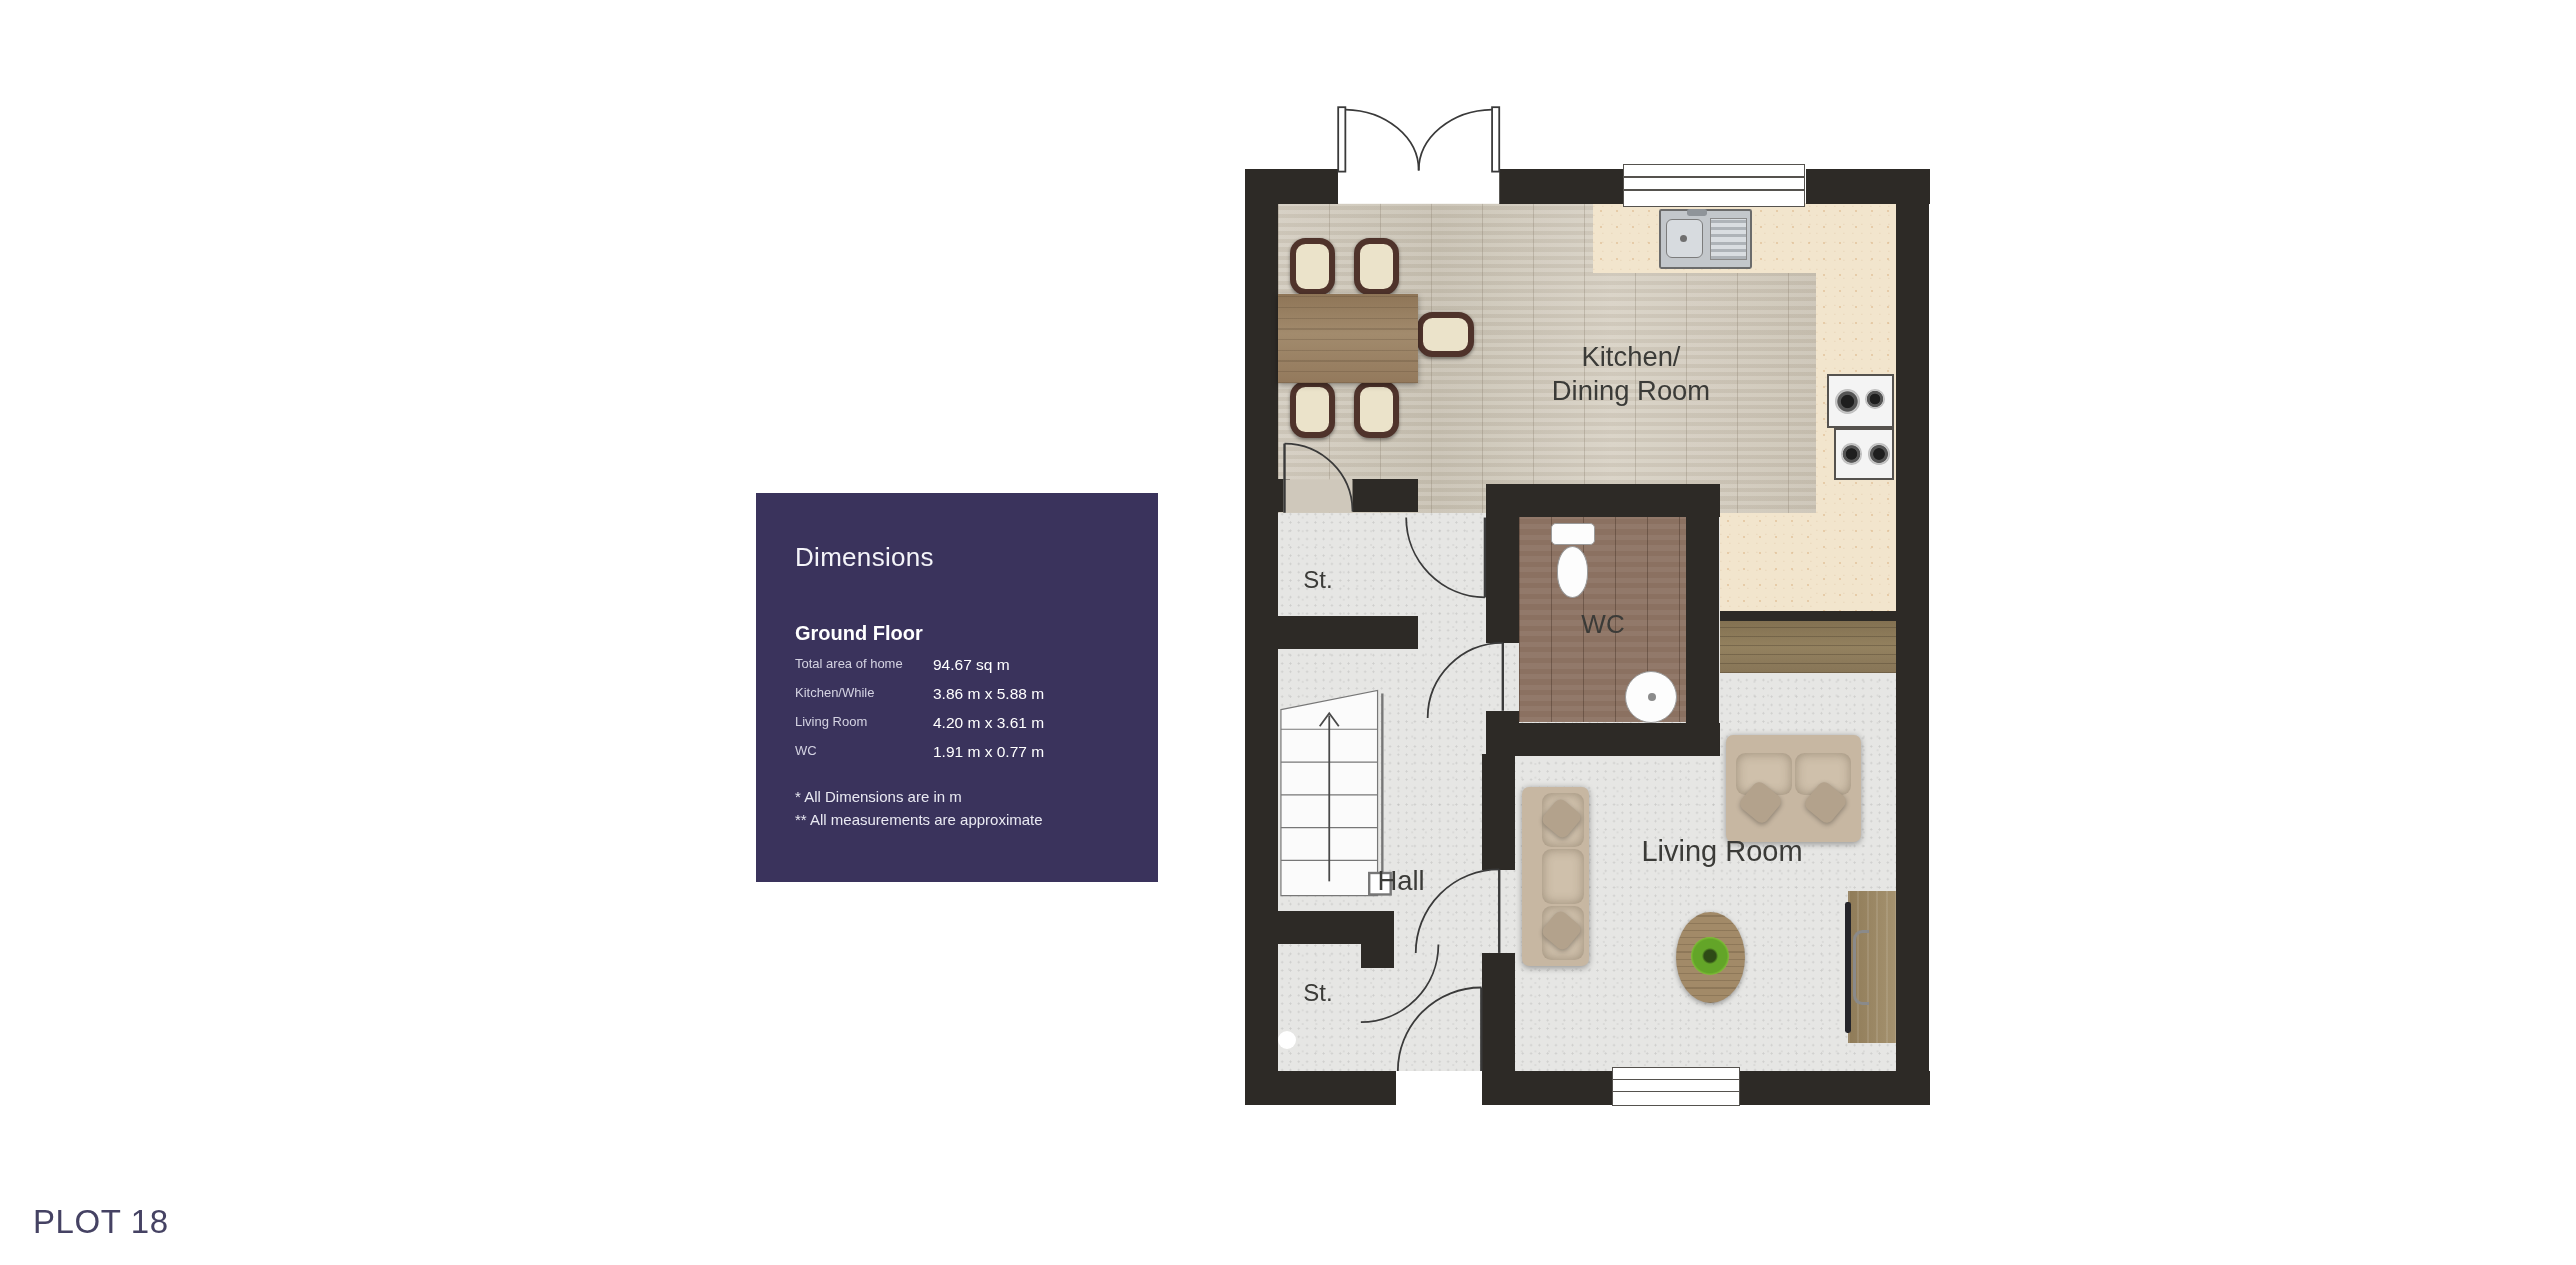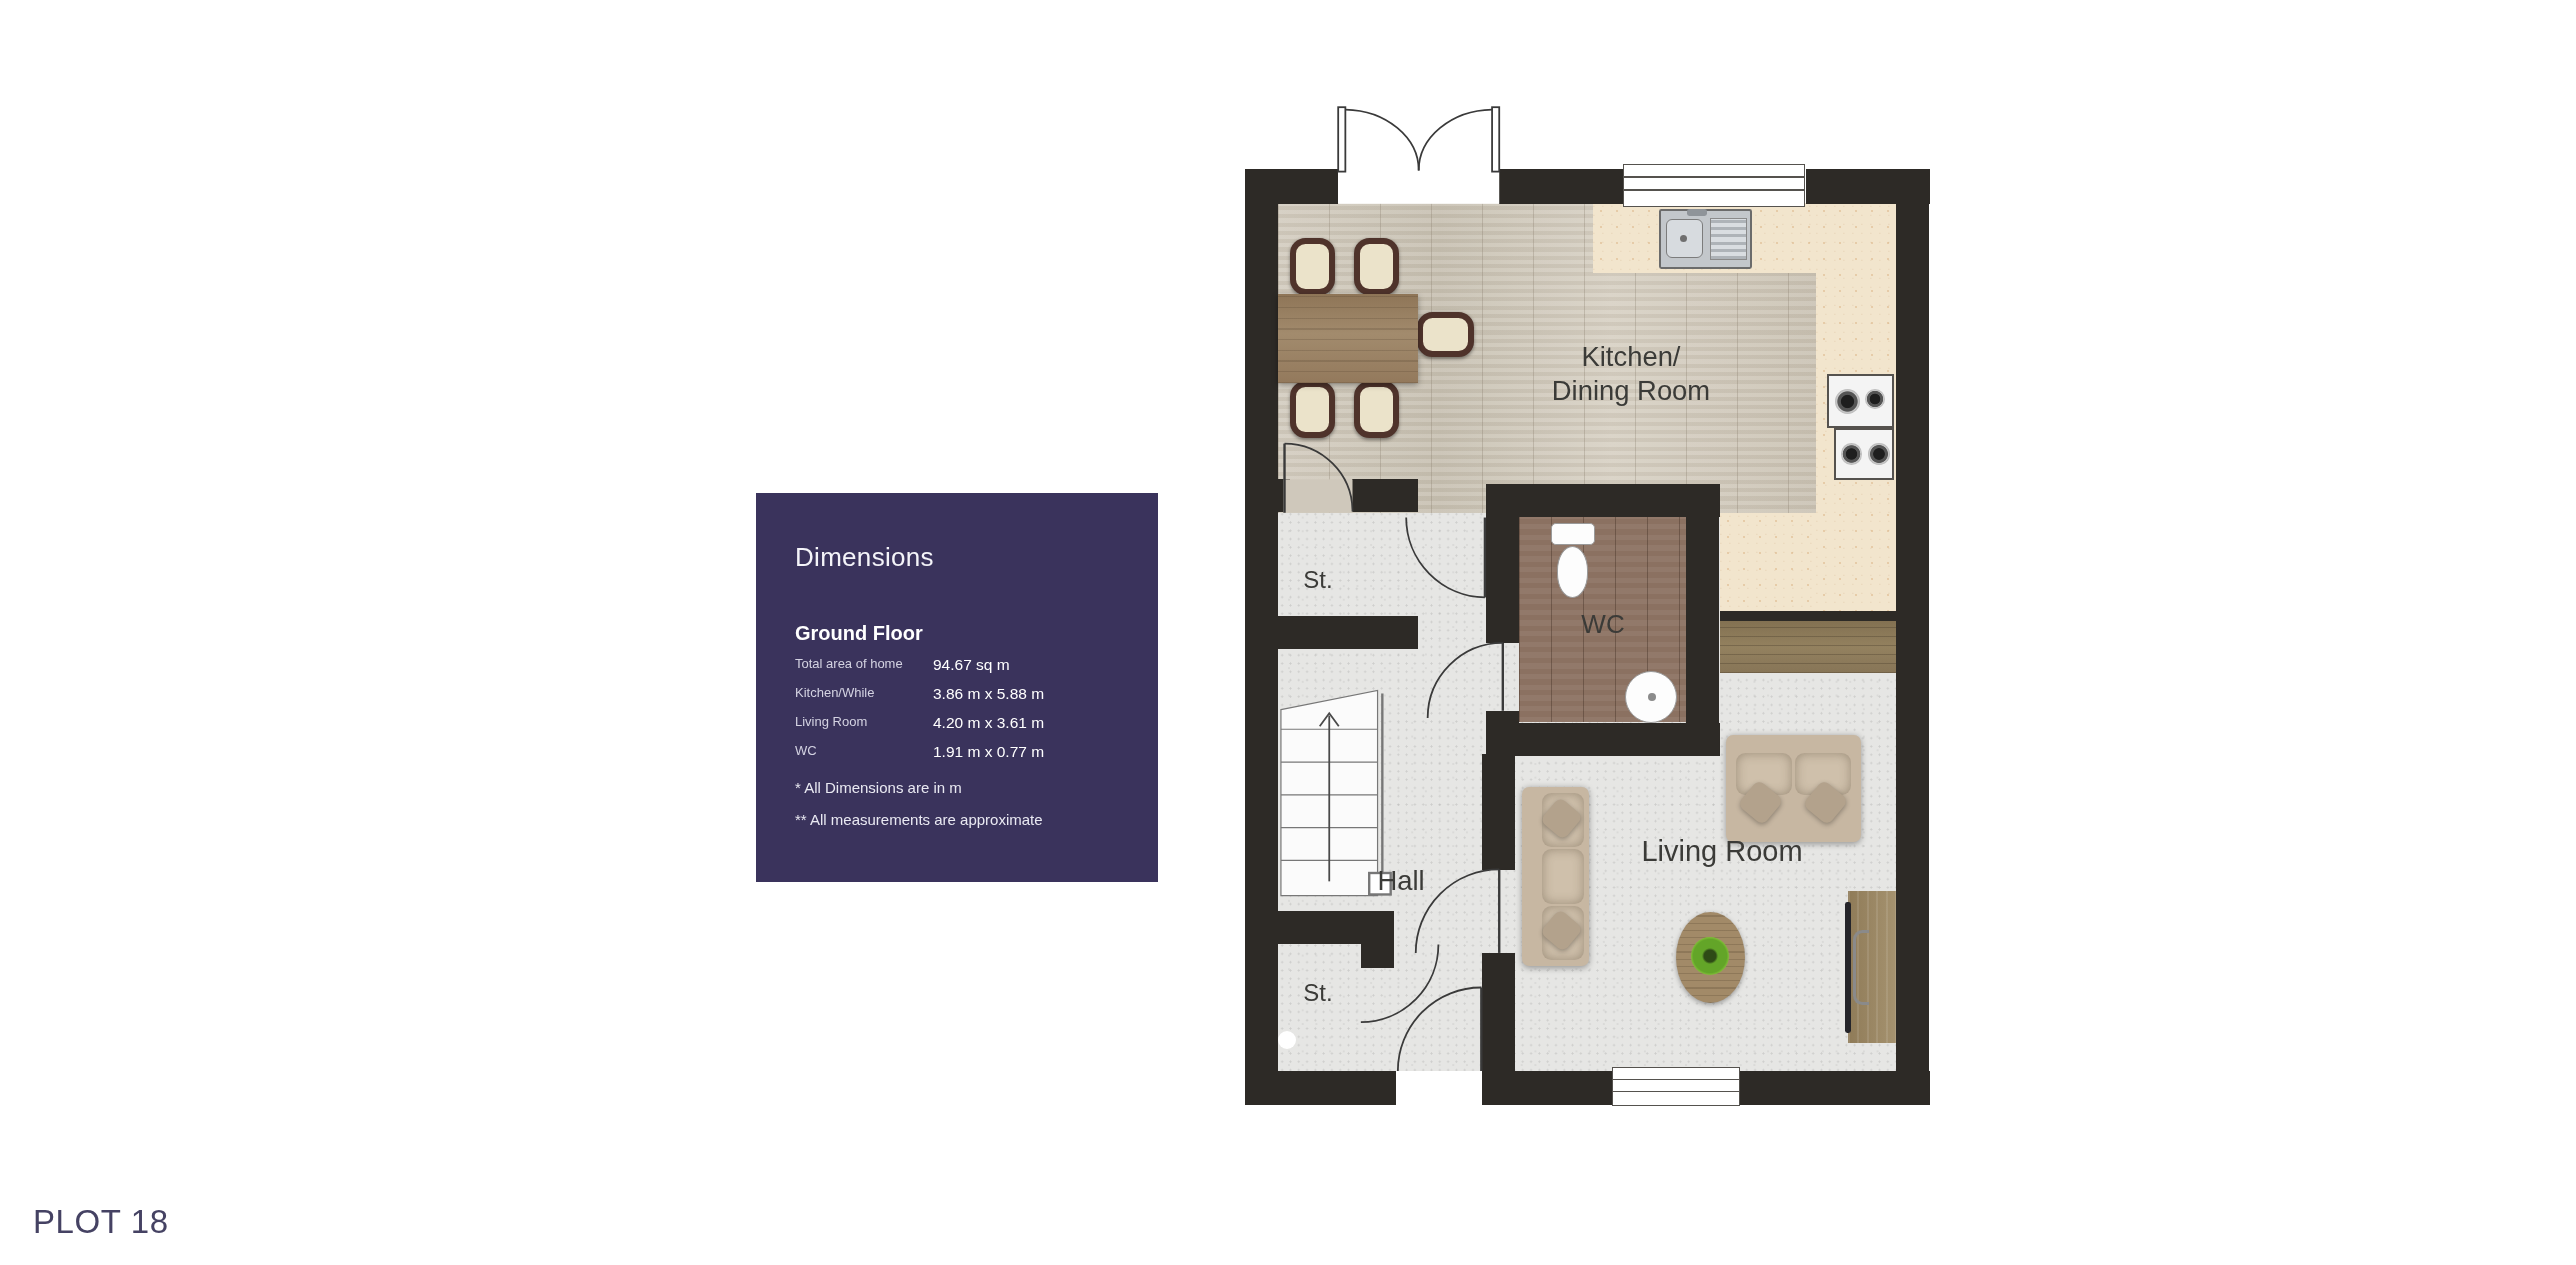--- a/index.html
+++ b/index.html
@@ -8,21 +8,21 @@
 
   
   .dim-panel{position:absolute;left:756px;top:493px;width:402px;height:389px;background:#3a335c;}
   .dim-title{position:absolute;left:39px;top:49px;font-size:26px;color:#f4f4f9;font-weight:500;letter-spacing:0.3px;}
   .dim-section{position:absolute;left:39px;top:129px;font-size:20px;color:#ffffff;font-weight:600;}
   .dim-rows{position:absolute;left:39px;top:157px;width:334px;}
   .dim-row{position:relative;height:29px;}
   .dim-label{position:absolute;left:0;top:6px;font-size:13px;color:#d4d3e2;}
   .dim-value{position:absolute;left:138px;top:6px;font-size:15.5px;color:#ffffff;}
   .dim-foot{position:absolute;left:39px;font-size:15px;color:#e9e9f2;}
-  .foot1{top:286px;text-align:center;} .foot2{top:318px;}
+  .foot1{top:295px;text-align:center;} .foot2{top:318px;}
 
   
   .footer-title{position:absolute;left:35px;top:1168px;font-size:28px;font-weight:bold;color:#332e58;}
   .footer-plot{position:absolute;left:33px;top:1203px;font-size:33px;font-weight:300;color:#454263;letter-spacing:0.6px;}
   .footer-disc{position:absolute;left:35px;top:1240px;font-size:16px;color:#35325a;}
 
   
   .plan{position:absolute;left:1245px;top:106px;width:685px;height:999px;}
   .abs{position:absolute;}
   .wall{position:absolute;background:#2d2a26;}

